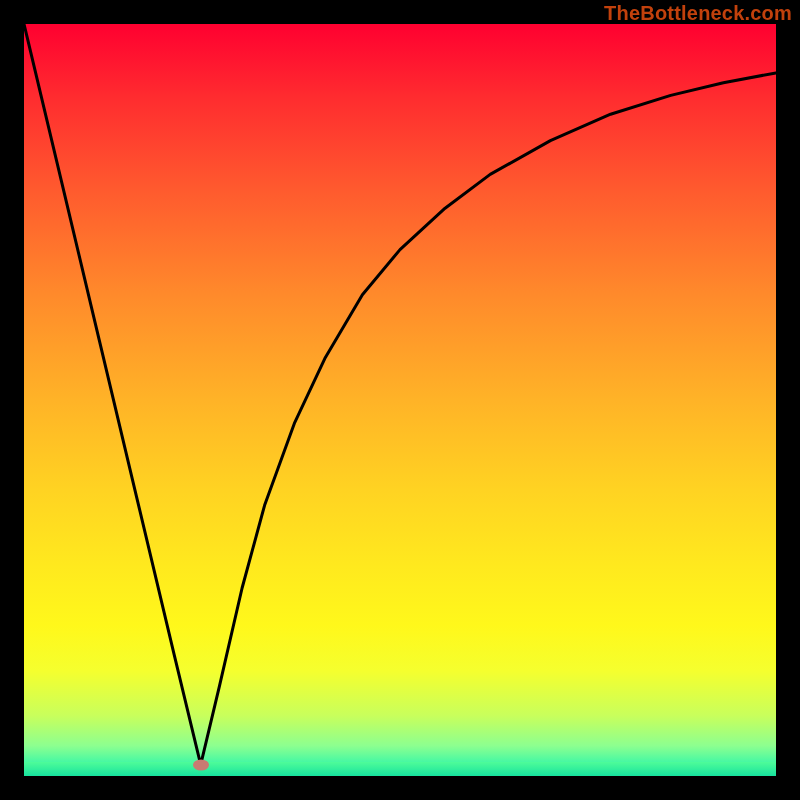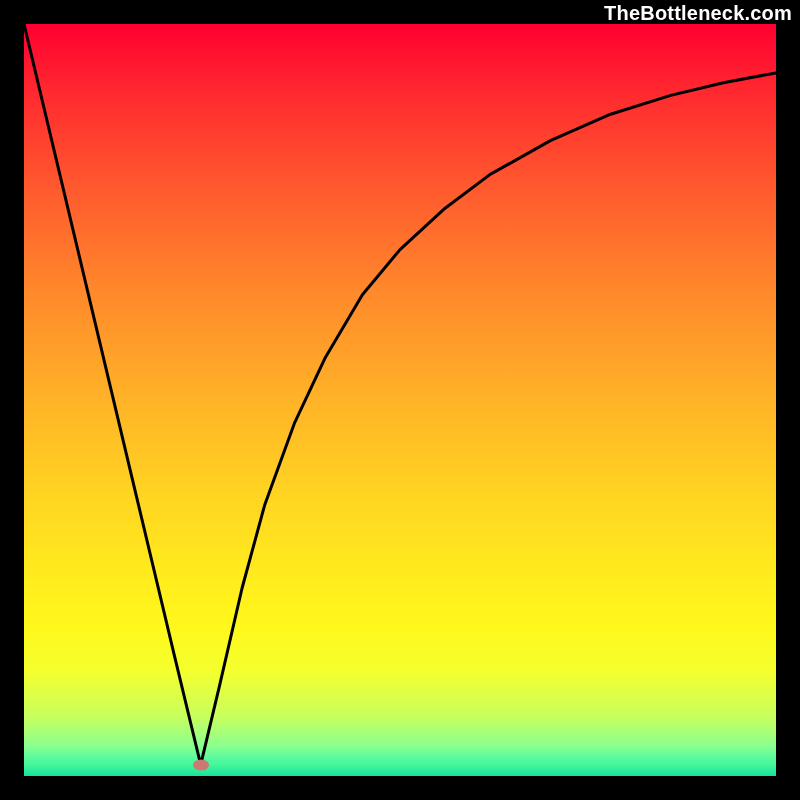--- a/index.html
+++ b/index.html
@@ -72,21 +72,21 @@
     border-radius: 50% / 50%;
     transform: translate(-50%, -50%);
   }
   .watermark {
     position: absolute;
     top: 2px;
     right: 8px;
     font-family: Arial, Helvetica, sans-serif;
     font-size: 20px;
     font-weight: 600;
-    color: #ffffff;
+    color: #c2410c;
     letter-spacing: 0.2px;
   }
 </style>
 </head>
 <body>
 
 <div class="watermark">TheBottleneck.com</div>
 
 <div class="frame">
   <div class="plot-area">

